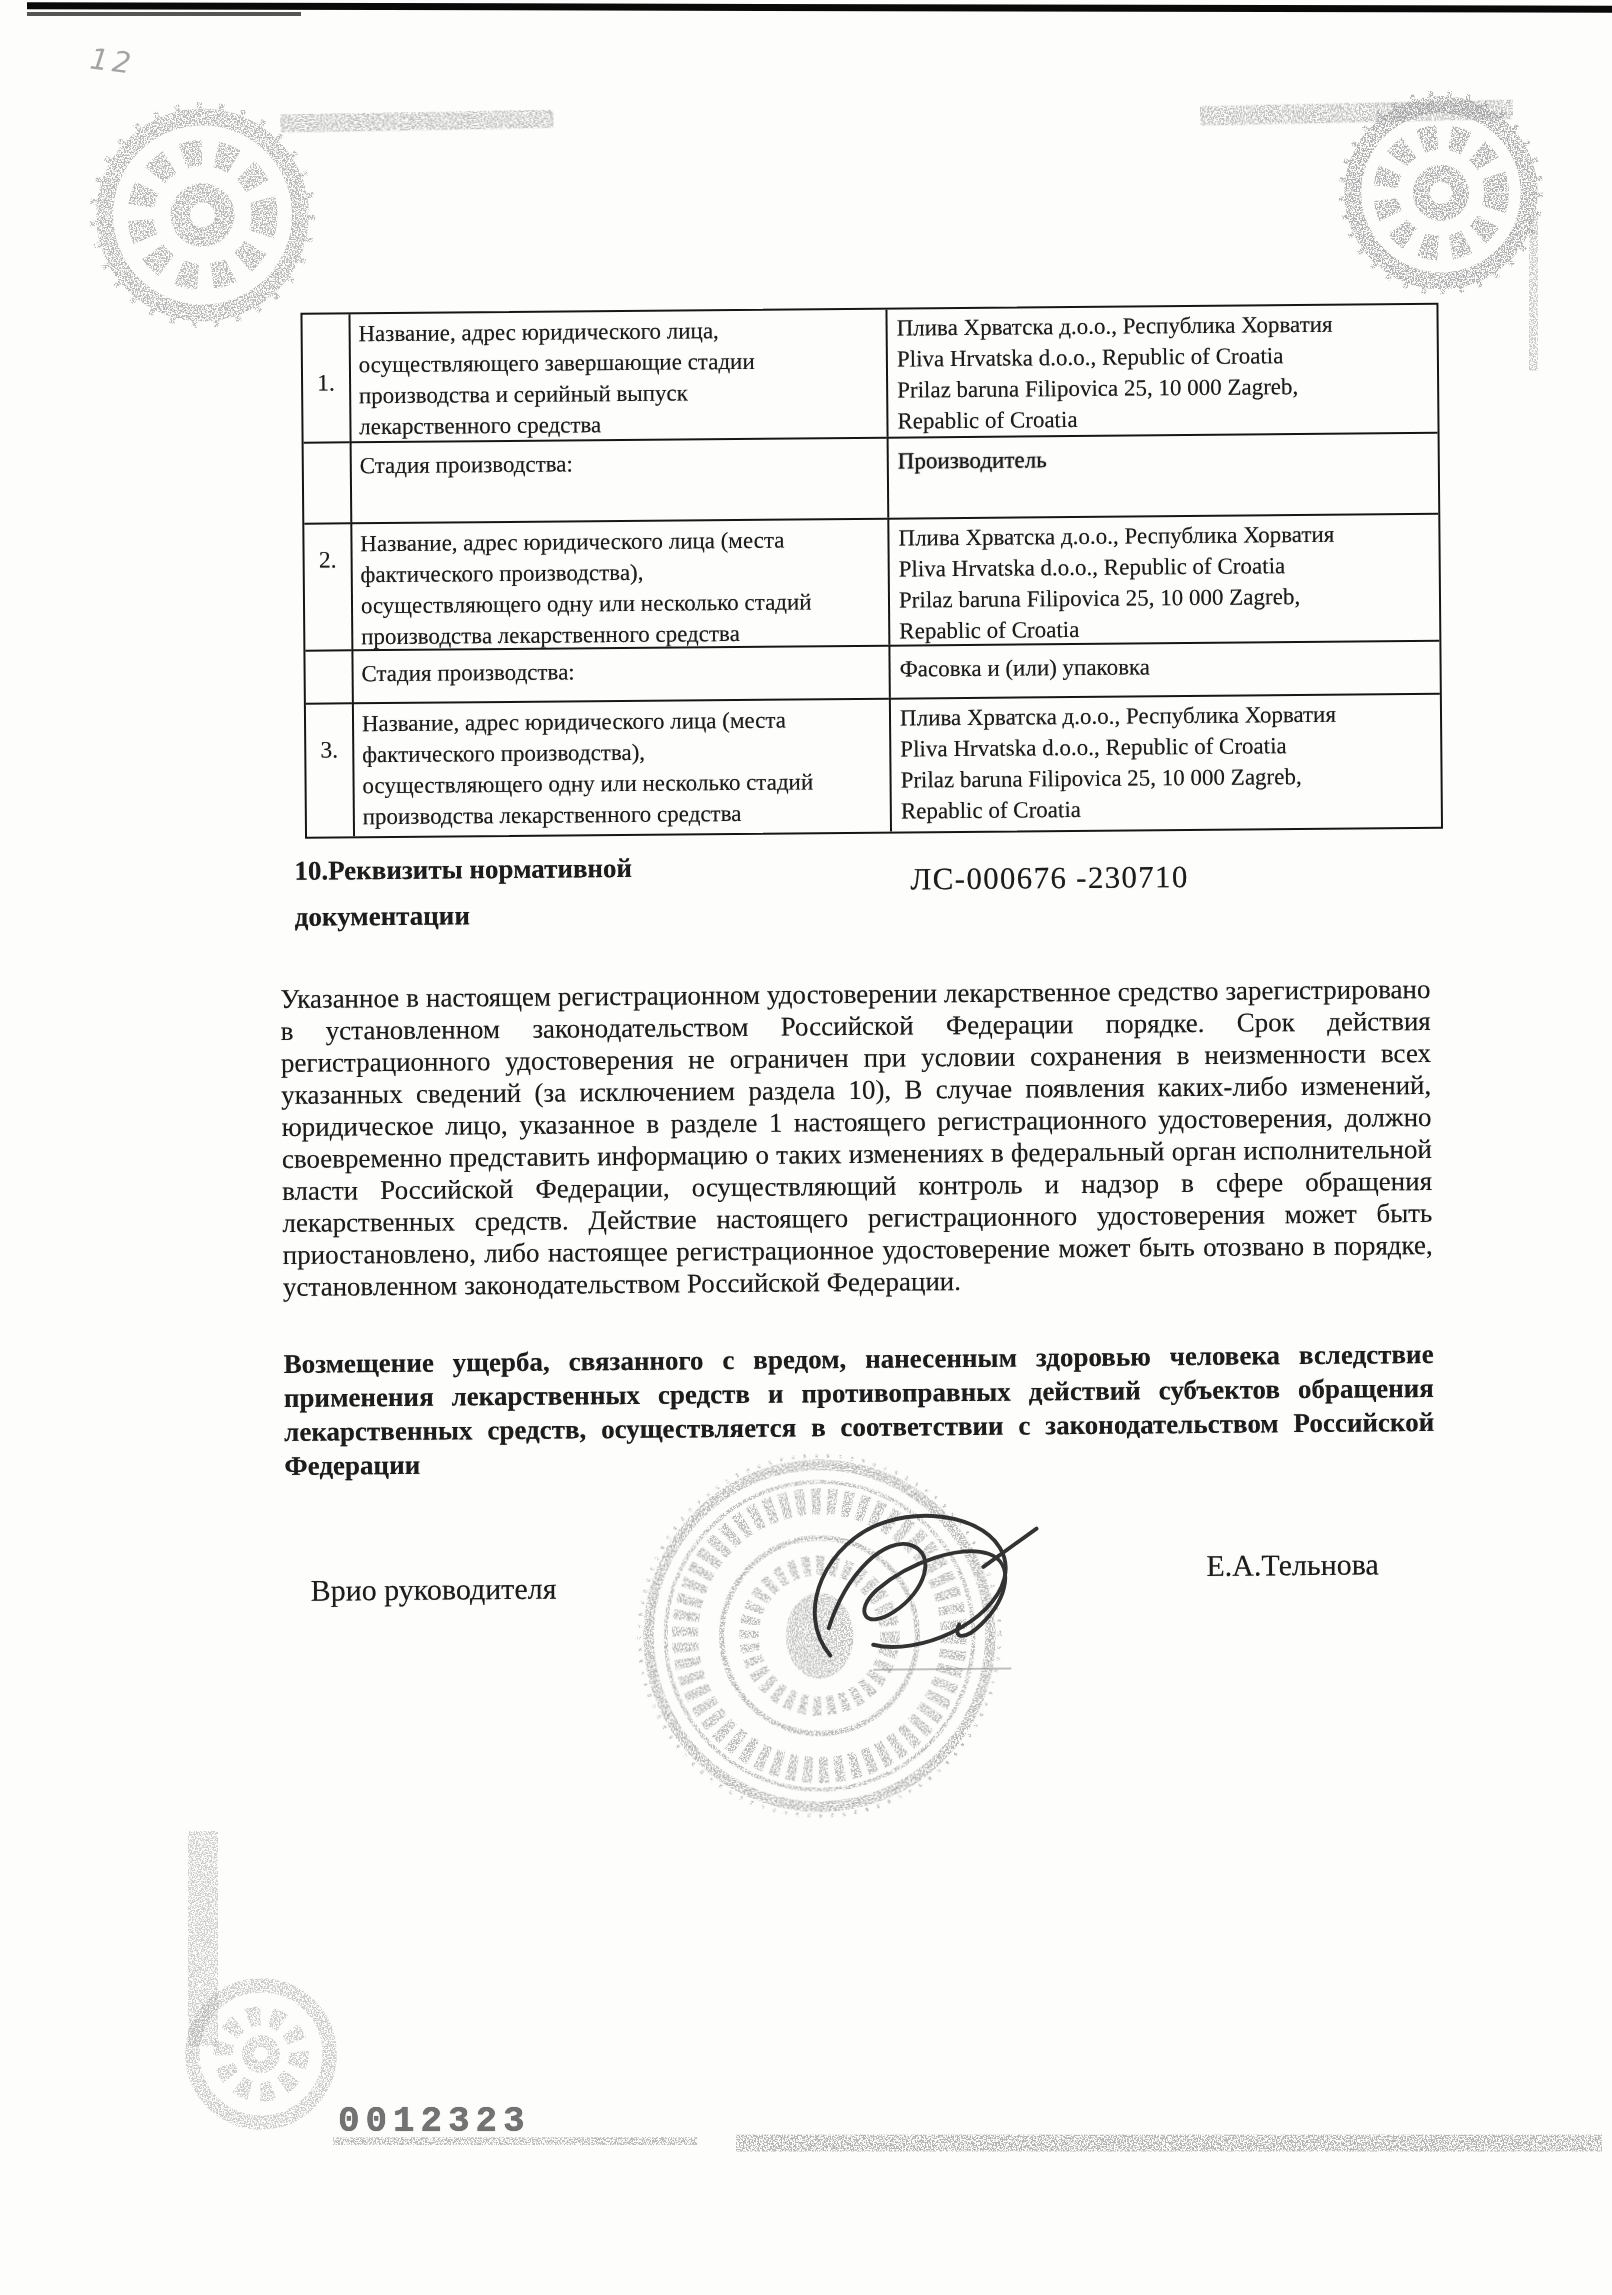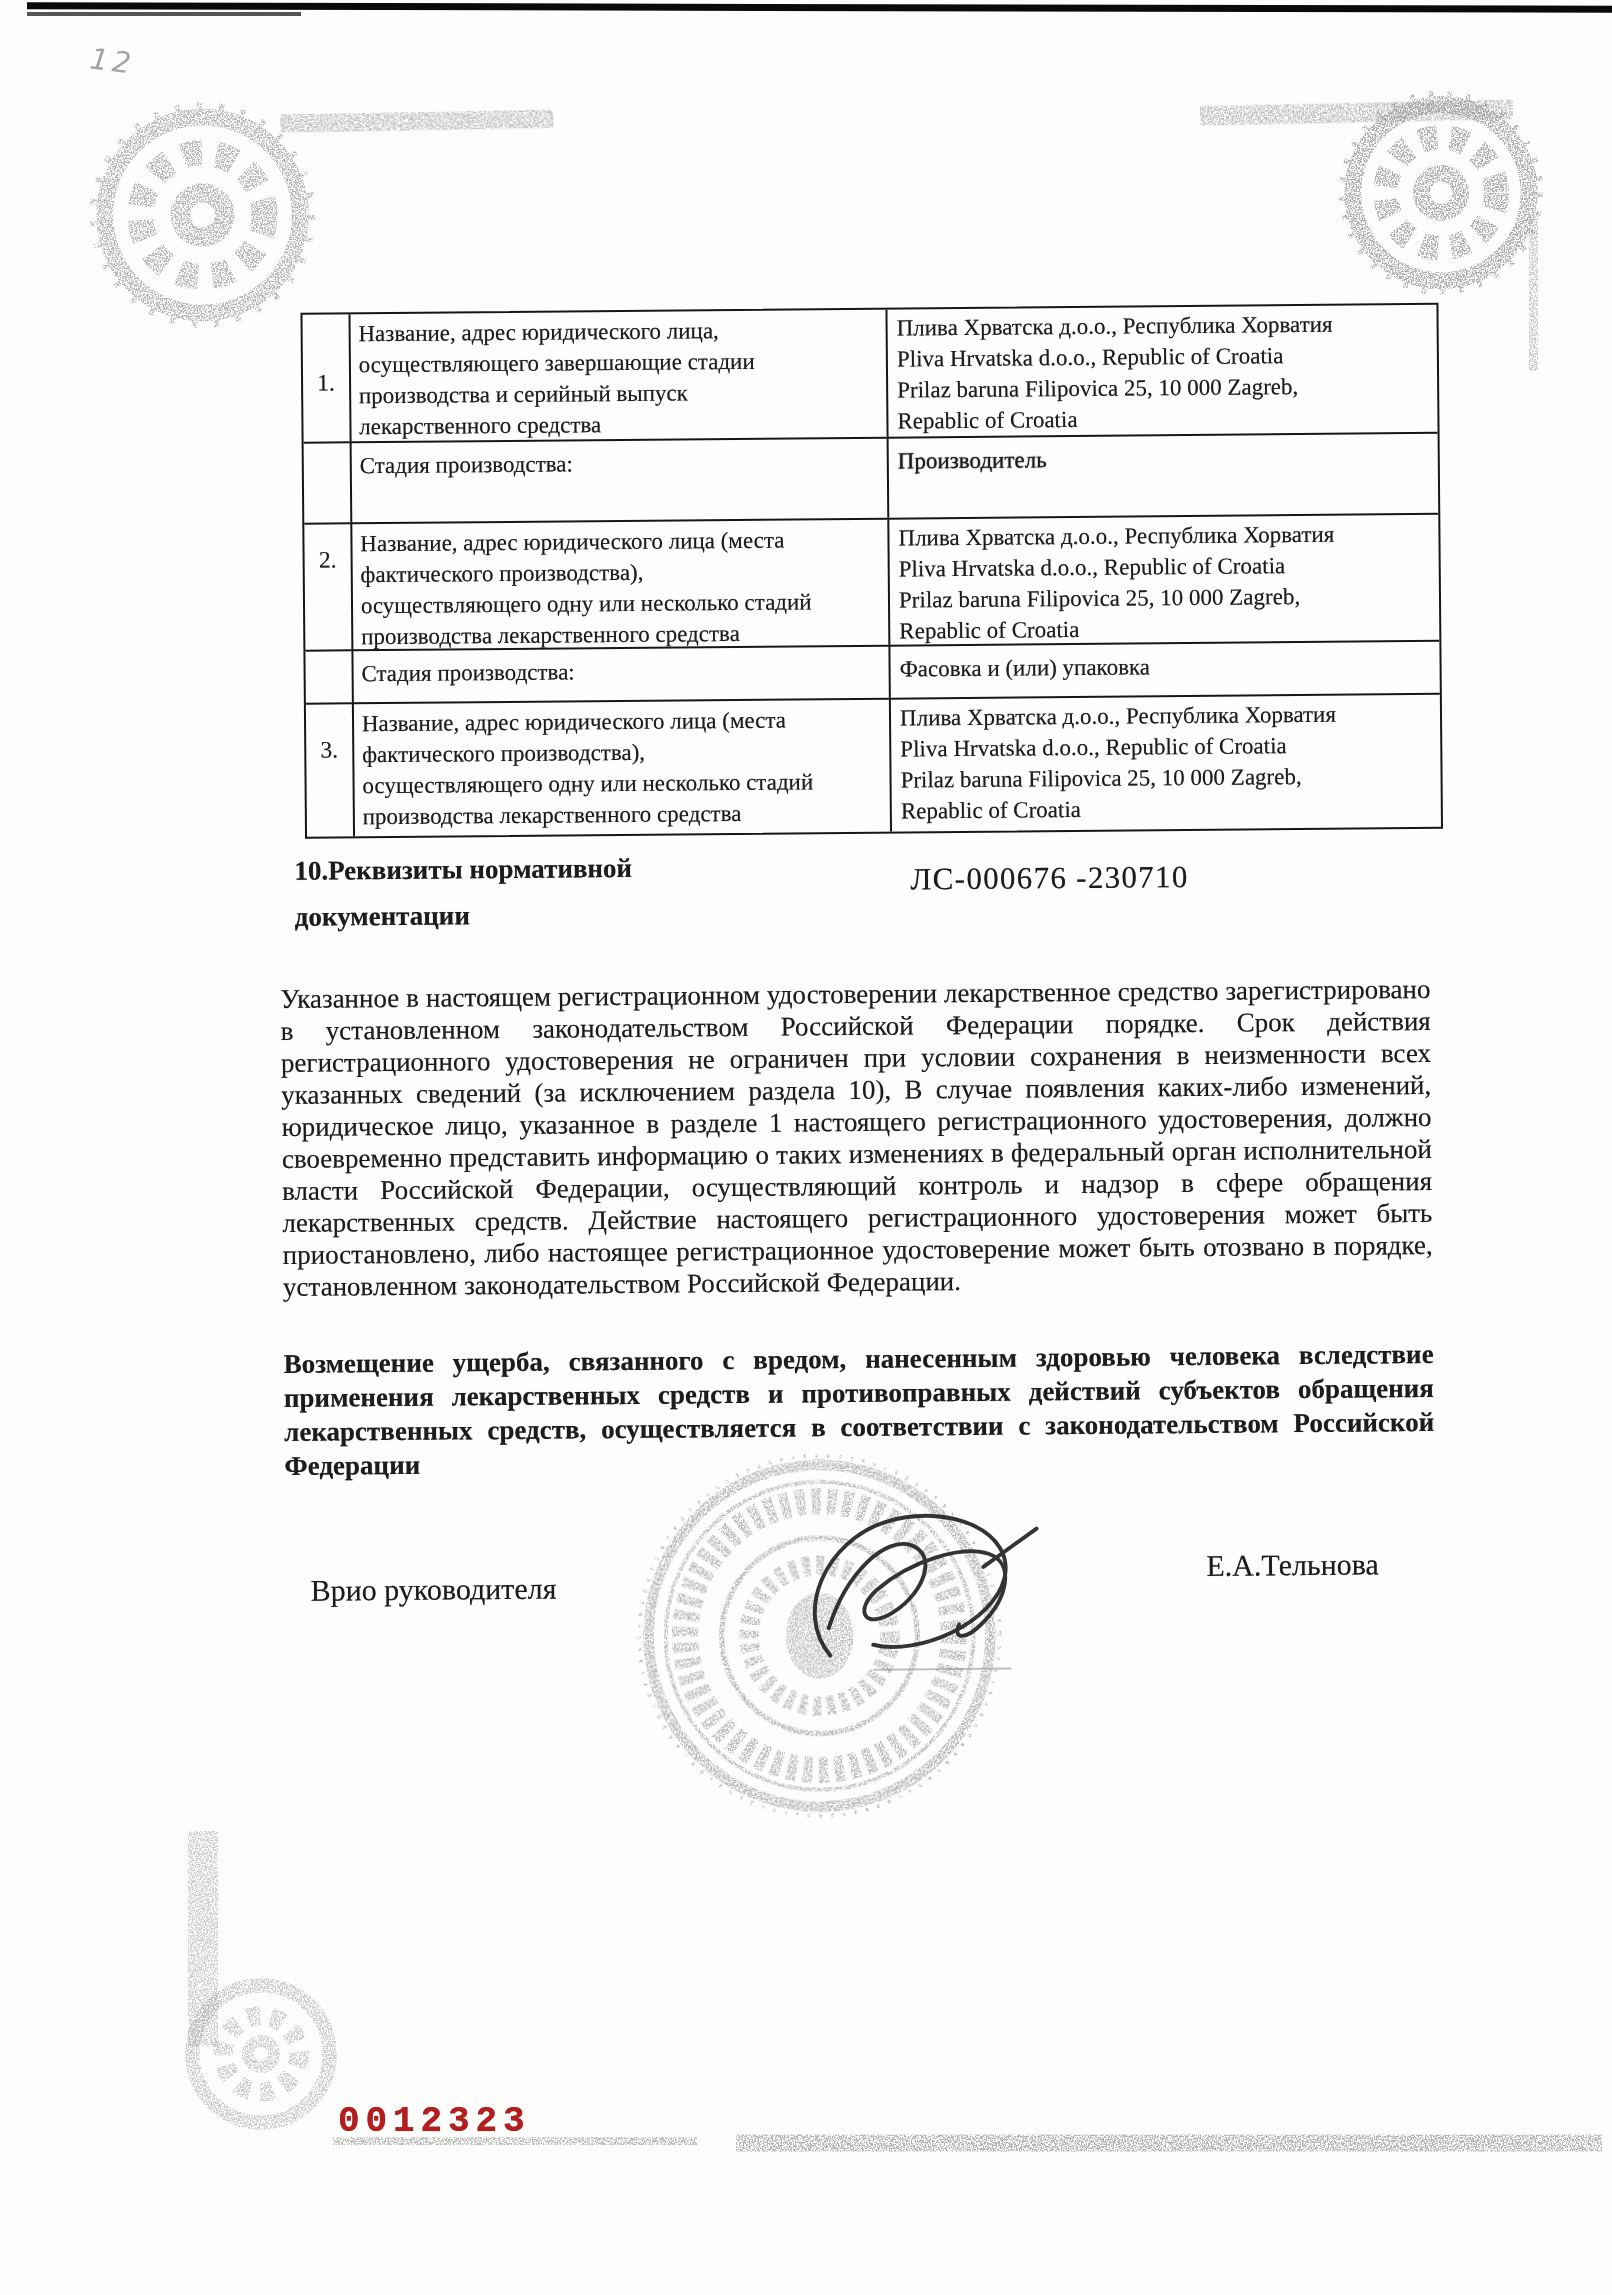--- a/index.html
+++ b/index.html
@@ -43,21 +43,21 @@
   #para1{top:978px;}
   #para2{top:1342px;font-weight:bold;line-height:34px;}
 
   
   #sig-title{left:307px;top:1569px;font-size:30px;}
   #sig-name{left:1203px;top:1552px;font-size:30px;}
   #sig-underline{left:869px;top:1669px;width:138px;height:2px;background:#8d8d8d;opacity:.55;}
 
   
   #serial{left:338px;top:2101px;font-family:"Liberation Mono","DejaVu Sans Mono",monospace;
-          font-weight:bold;font-size:36px;letter-spacing:5.9px;color:#b91c1c;text-shadow:0 0 0.7px #333;}
+          font-weight:bold;font-size:36px;letter-spacing:5.9px;color:#737373;text-shadow:0 0 0.7px #333;}
 
   
   .art{pointer-events:none;}
   #noise-band{left:331px;top:2132px;width:1273px;height:26px;opacity:.5;}
   #trail-right{left:1529px;top:215px;width:9px;height:157px;opacity:.45;}
   #trail-left{left:188px;top:1831px;width:30px;height:215px;opacity:.4;}
 </style>
 </head>
 <body>
 

